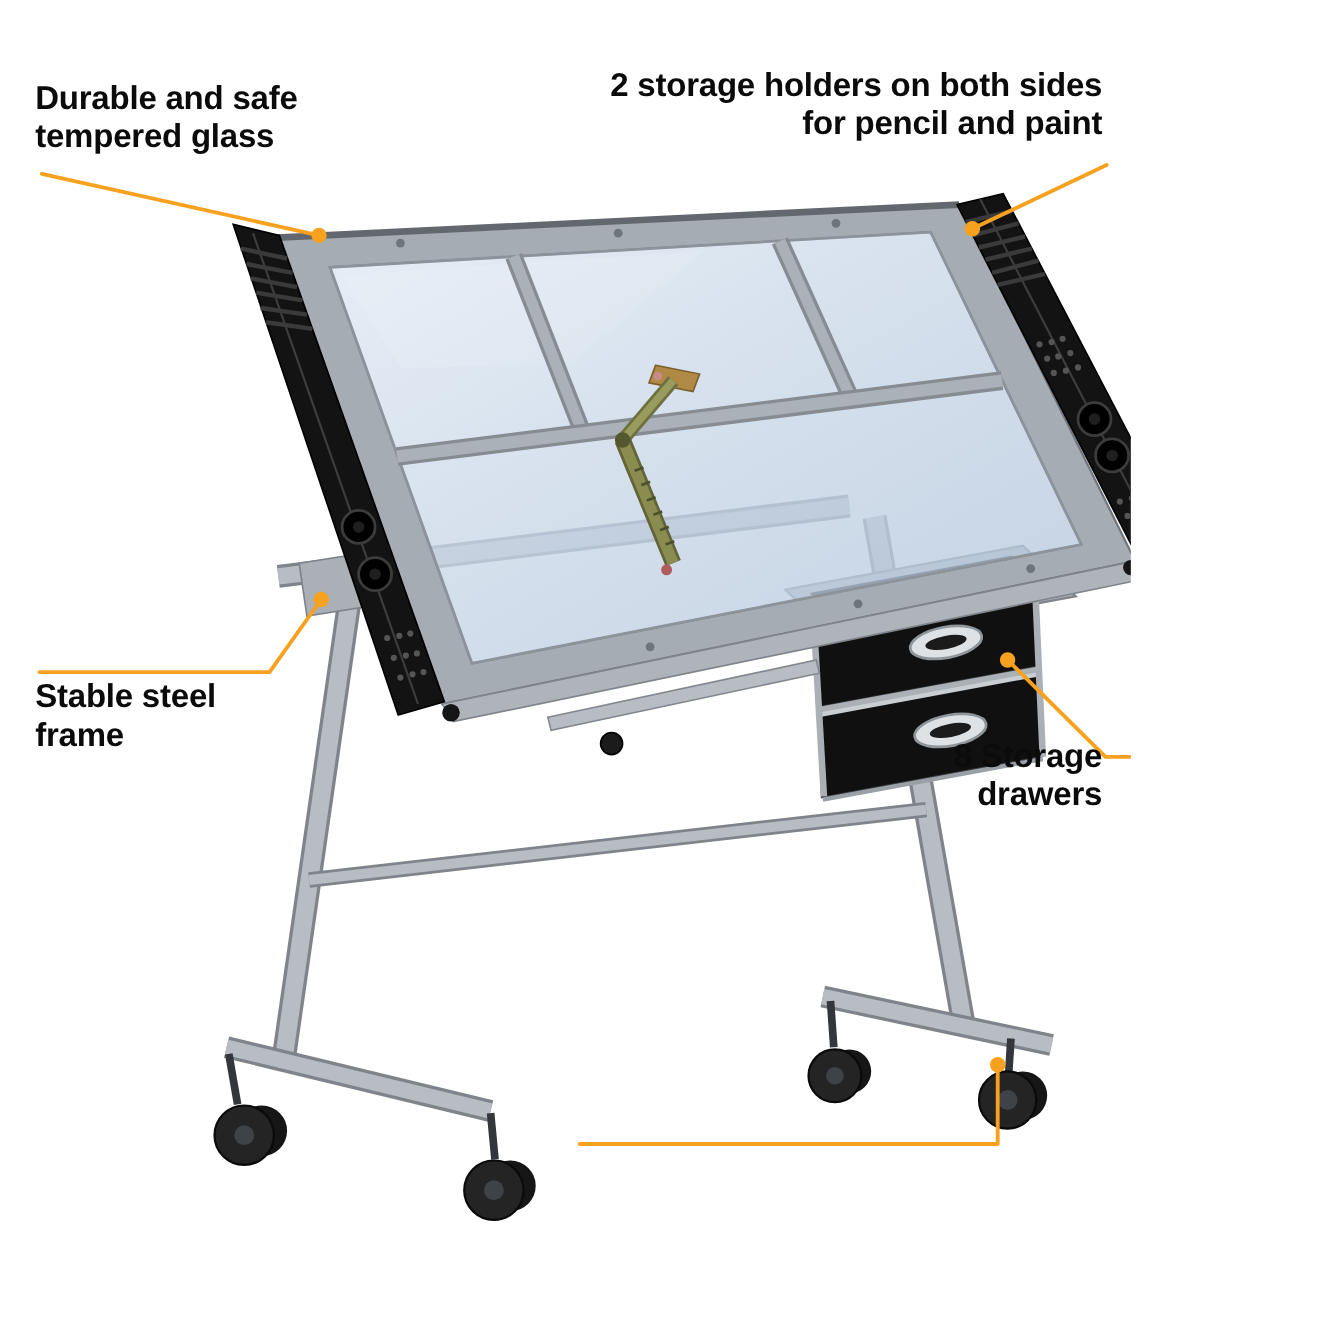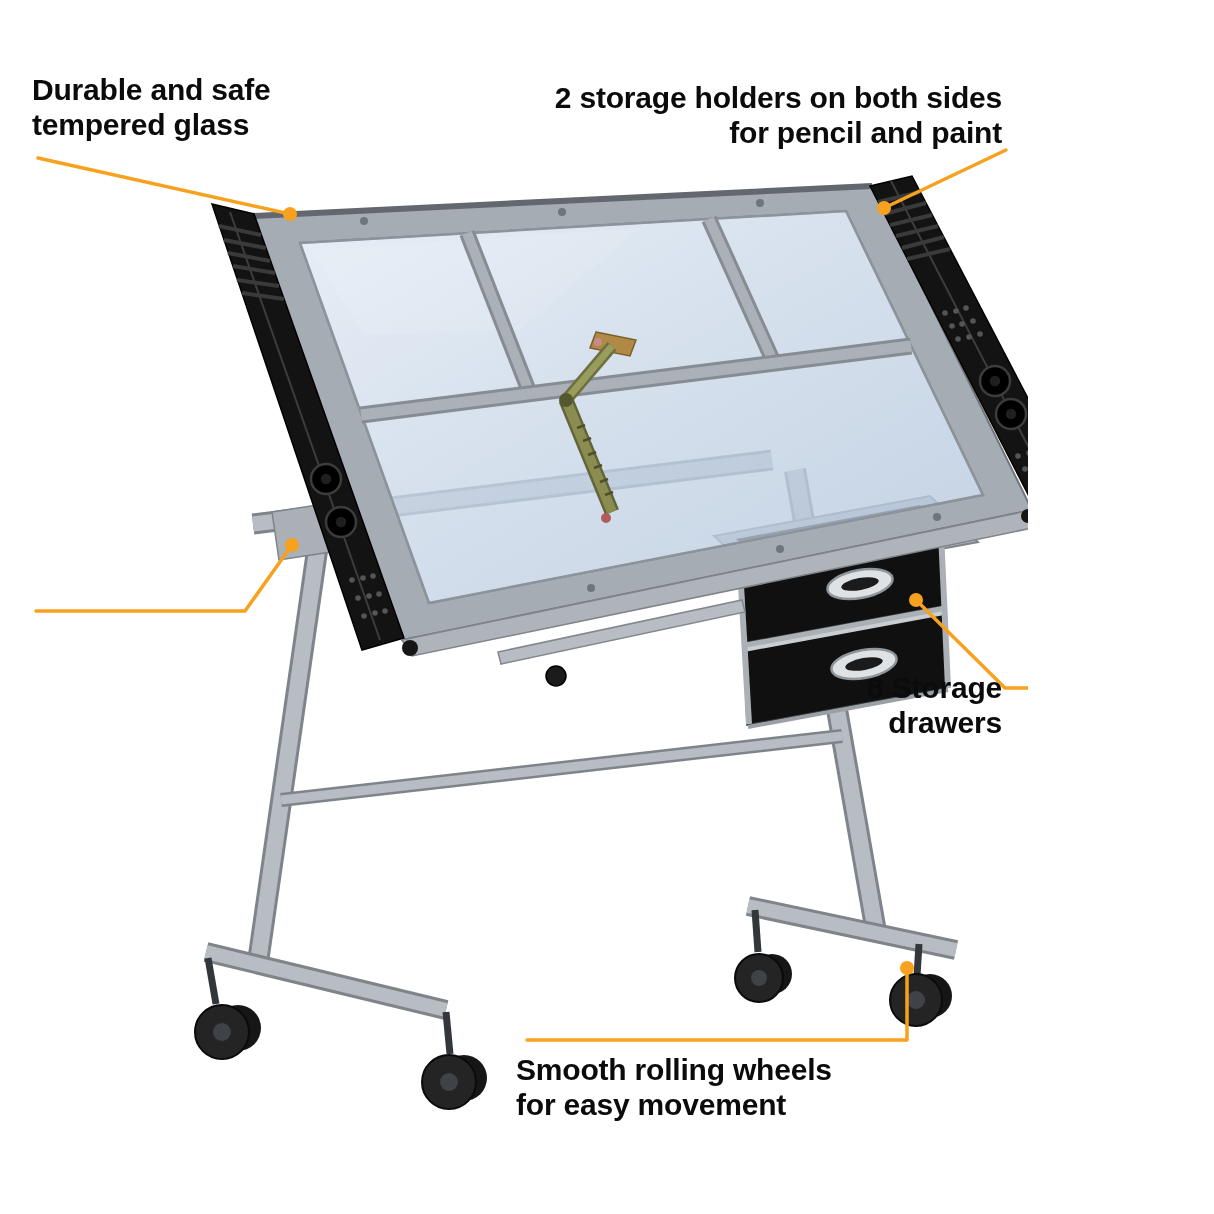--- a/index.html
+++ b/index.html
@@ -242,23 +242,23 @@
       <circle cx="884" cy="208" r="7"></circle>
       <circle cx="292" cy="545" r="7"></circle>
       <circle cx="916" cy="600" r="7"></circle>
       <circle cx="907" cy="968" r="7"></circle>
     </g>
   </svg>
 
   <div class="callout" style="left:32px;top:72px;">Durable and safe
 tempered glass</div>
 
-  <div class="callout right" style="right:26px;top:80px;">2 storage holders on both sides
+  <div class="callout right" style="right:26px;top:60px;">2 storage holders on both sides
 for pencil and paint</div>
 
+  <div class="callout" style="left:32px;top:616px;">Stable steel
+frame</div>
 
   <div class="callout right" style="right:26px;top:670px;">8 Storage
 drawers</div>
 
-  <div class="callout" style="left:516px;top:1052px;">Smooth rolling wheels
-for easy movement</div>
 
 </div>
 
 </body></html>

